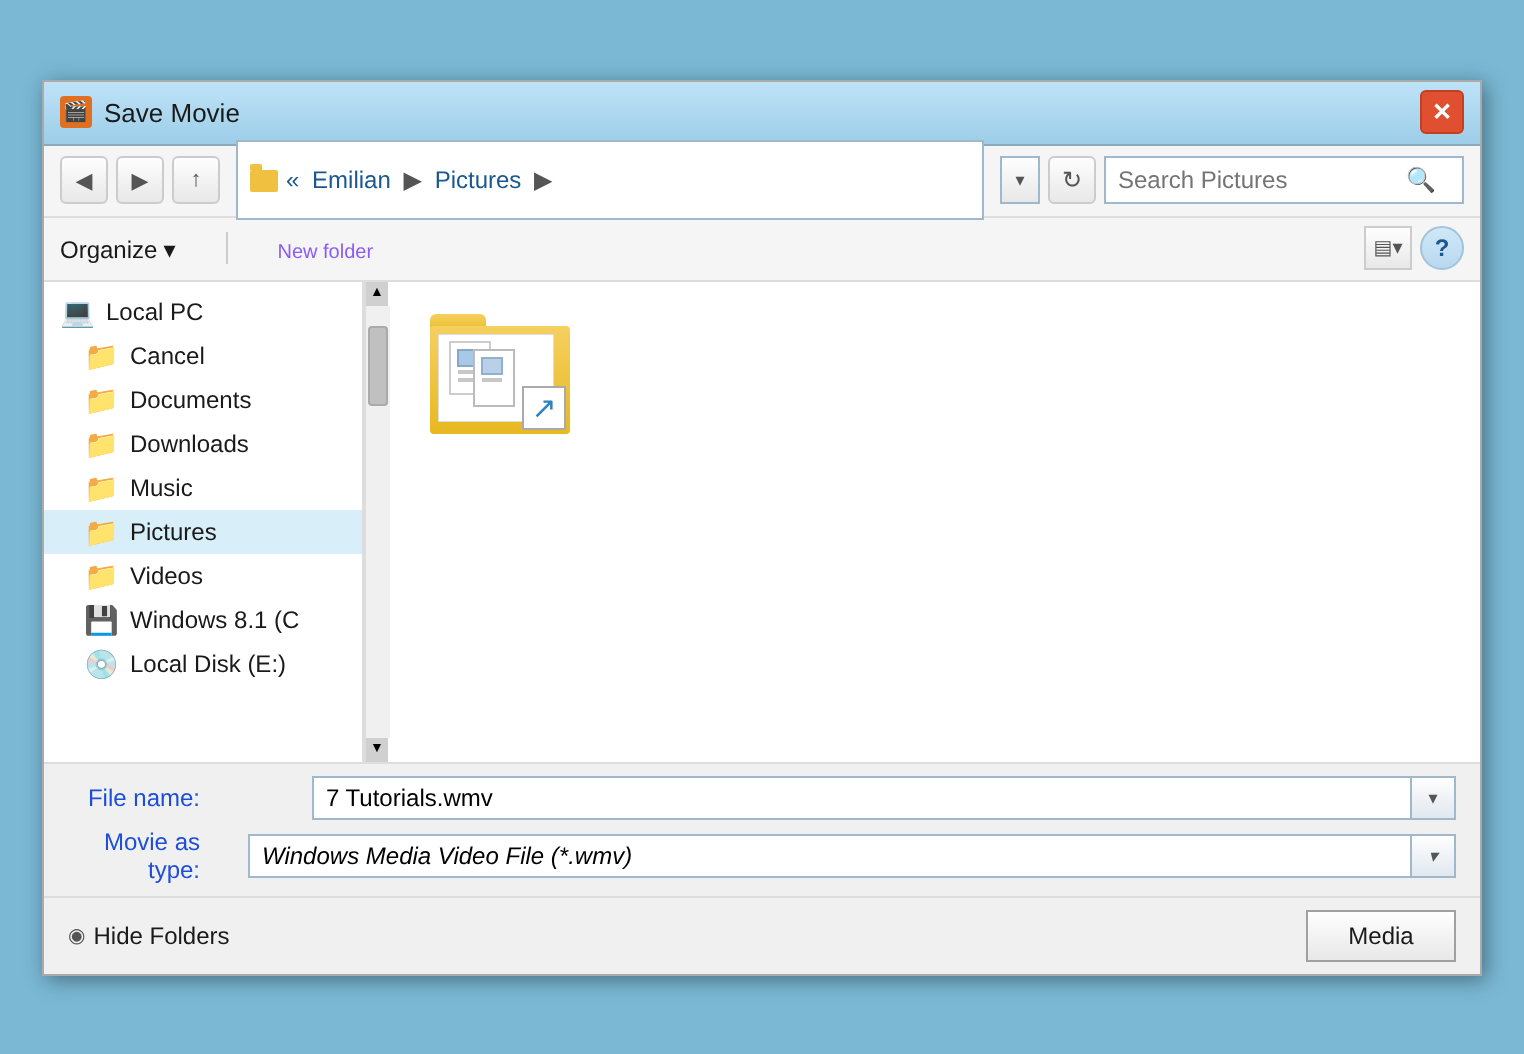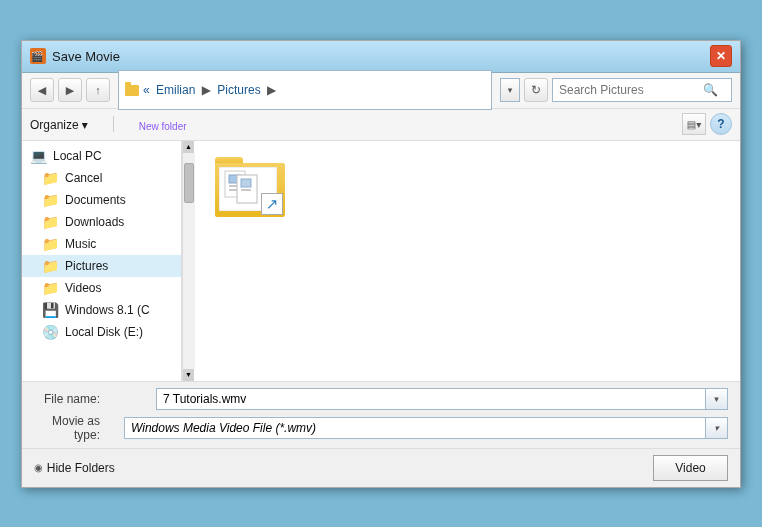--- a/index.html
+++ b/index.html
@@ -337,21 +337,21 @@
     .filename-row {
       display: flex;
       align-items: center;
       margin-bottom: 4px;
     }
     .field-label {
       width: 90px;
       text-align: right;
       padding-right: 24px;
       font-size: 12px;
-      color: #404040;
+      color: #1d4ed8;
     }
     .filename-input {
       flex: 1;
       height: 22px;
       border: 1px solid #a0b8cc;
       background: white;
       padding: 2px 6px;
       font-size: 12px;
       display: flex;
       align-items: center;
@@ -612,17 +612,17 @@
       </div>
     </div>
   </div>
 
   <div class="dialog-footer">
     <div class="hide-folders">
       <span class="chevron-up">◉</span>
       <span>Hide Folders</span>
     </div>
     <div class="footer-buttons">
-      <div class="cancel-btn">Video</div>
+      <div class="cancel-btn">Media</div>
     </div>
   </div>
 
 </div>
 
 </body></html>

